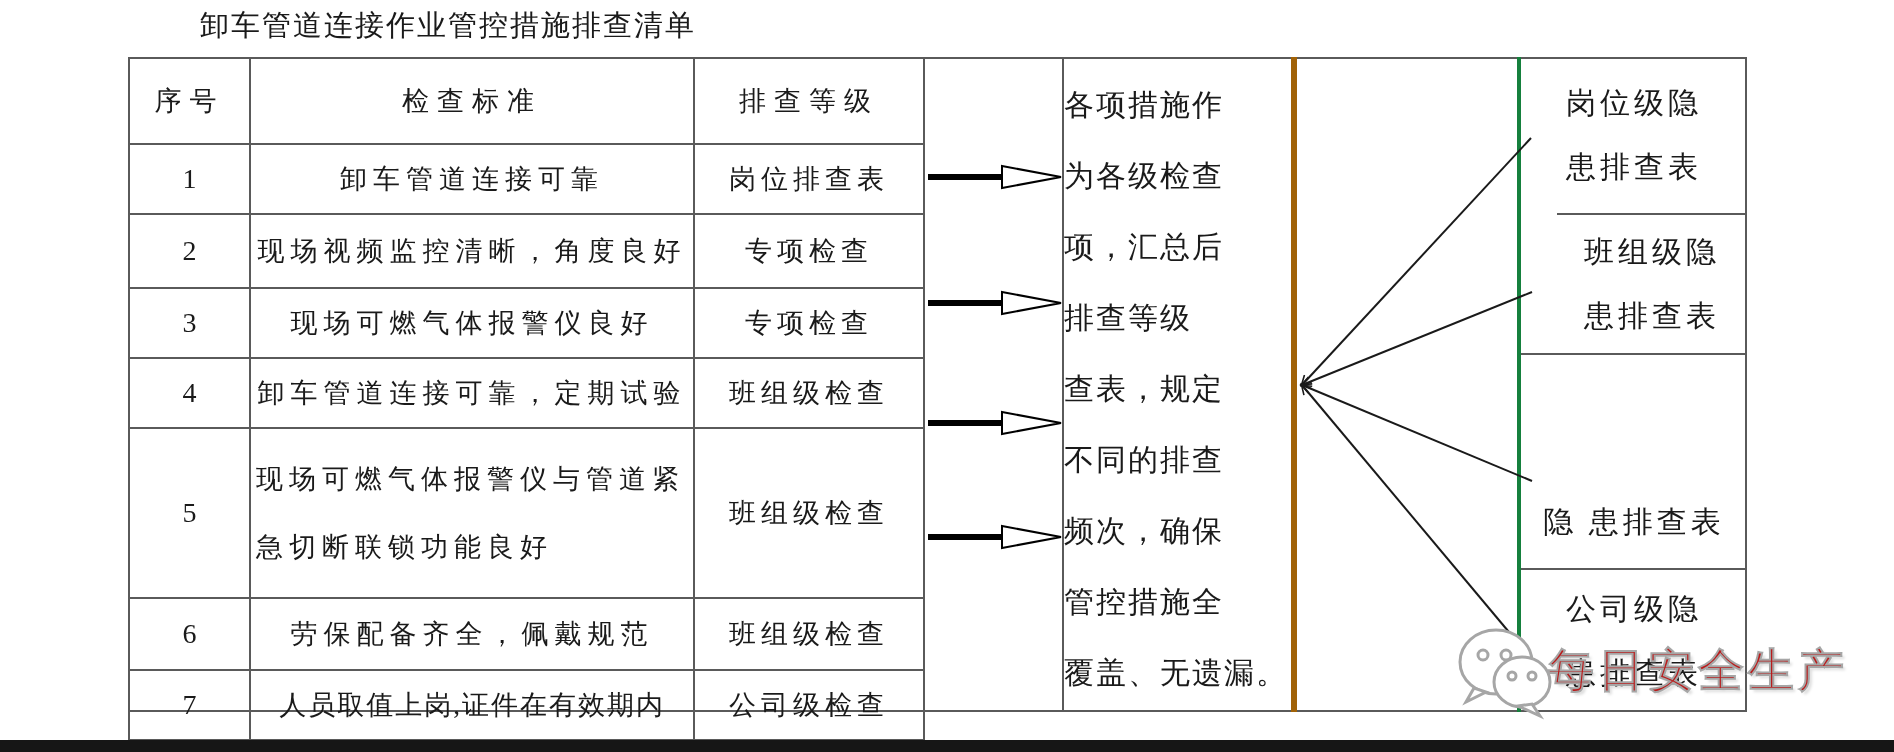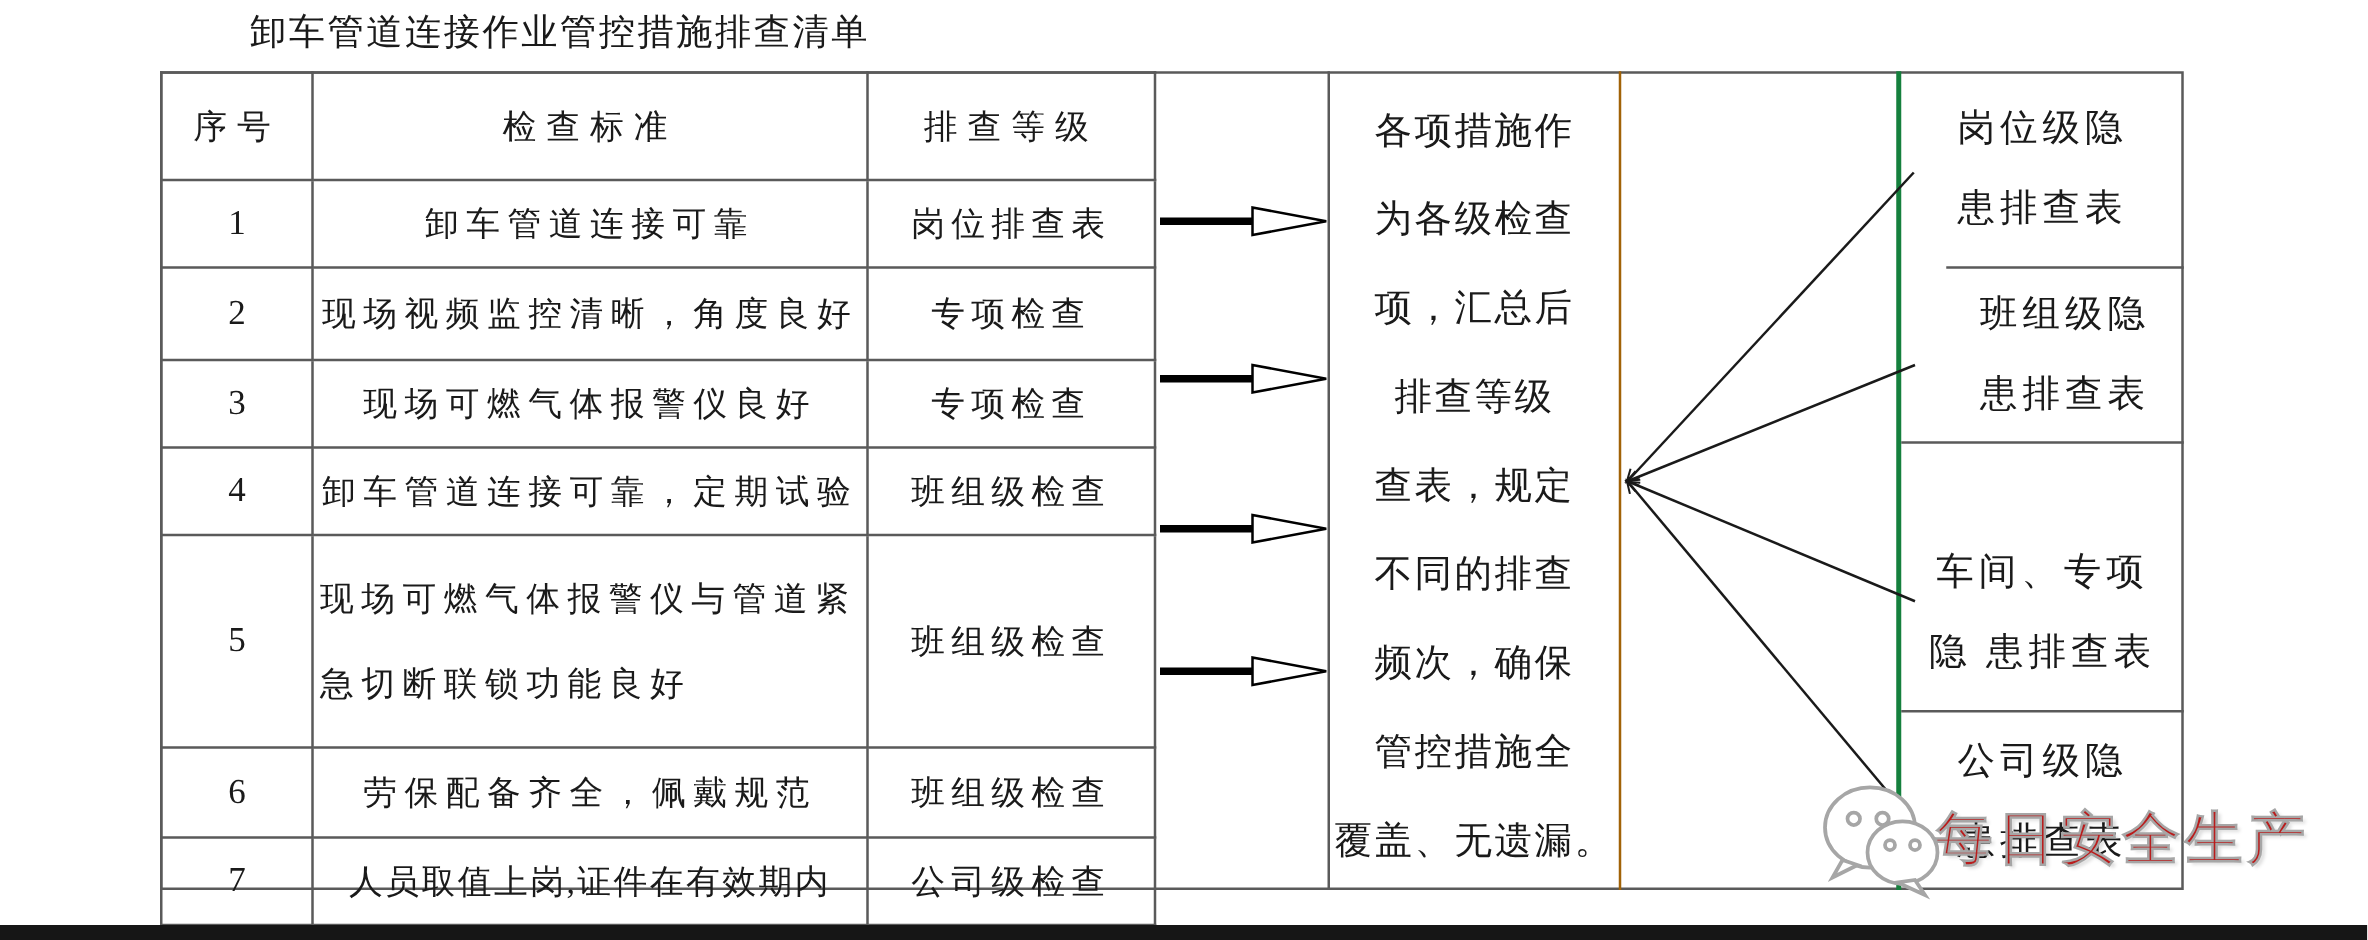--- a/index.html
+++ b/index.html
@@ -34,22 +34,22 @@
   .check-table tbody tr:nth-child(6){height:72px}
   .check-table tbody tr:nth-child(7){height:70px}
   td.num { font-size:28px; }
   td.std { letter-spacing:6px; white-space:nowrap;margin-left:42px; }
   td.std.tight { letter-spacing:2px; white-space:nowrap; }
   td.std.wrap-left { text-align:left; white-space:normal; line-height:68px; padding:16px 5px; }
   td.level { letter-spacing:5px; white-space:nowrap; }
 
   .middle-note {
     position:absolute; left:1062px; top:57px; width:235px; height:655px;
-    border-left:2px solid #5a5a5a; border-right:2px solid #a16207;
-    box-sizing:border-box; padding-top:12px; text-align:center;
+    border-left:2px solid #5a5a5a; border-right:6px solid #a16207;
+    box-sizing:border-box; padding-top:12px; text-align:left;
     font-size:30px; letter-spacing:2px;
   }
   .middle-note .nline { height:71px; line-height:71px; white-space:nowrap; }
 
   .output-col {
     position:absolute; left:1517px; top:57px; width:230px; height:655px;
     border-left:4px solid #15803d; box-sizing:border-box;
   }
   .obox {
     box-sizing:border-box; display:flex; flex-direction:column;
@@ -155,21 +155,20 @@
   <div class="output-col" id="output-col">
       <div class="obox">
         <div class="bline">岗位级隐</div>
         <div class="bline">患排查表</div>
       </div>
       <div class="obox">
         <div class="bline">班组级隐</div>
         <div class="bline">患排查表</div>
       </div>
       <div class="obox">
-        <div class="bline">车间、专项</div>
         <div class="bline">隐 患排查表</div>
       </div>
       <div class="obox">
         <div class="bline">公司级隐</div>
         <div class="bline">患排查表</div>
       </div>
     </div>
 
   <svg class="connectors" viewBox="0 0 1894 752" xmlns="http://www.w3.org/2000/svg">
     <defs>

